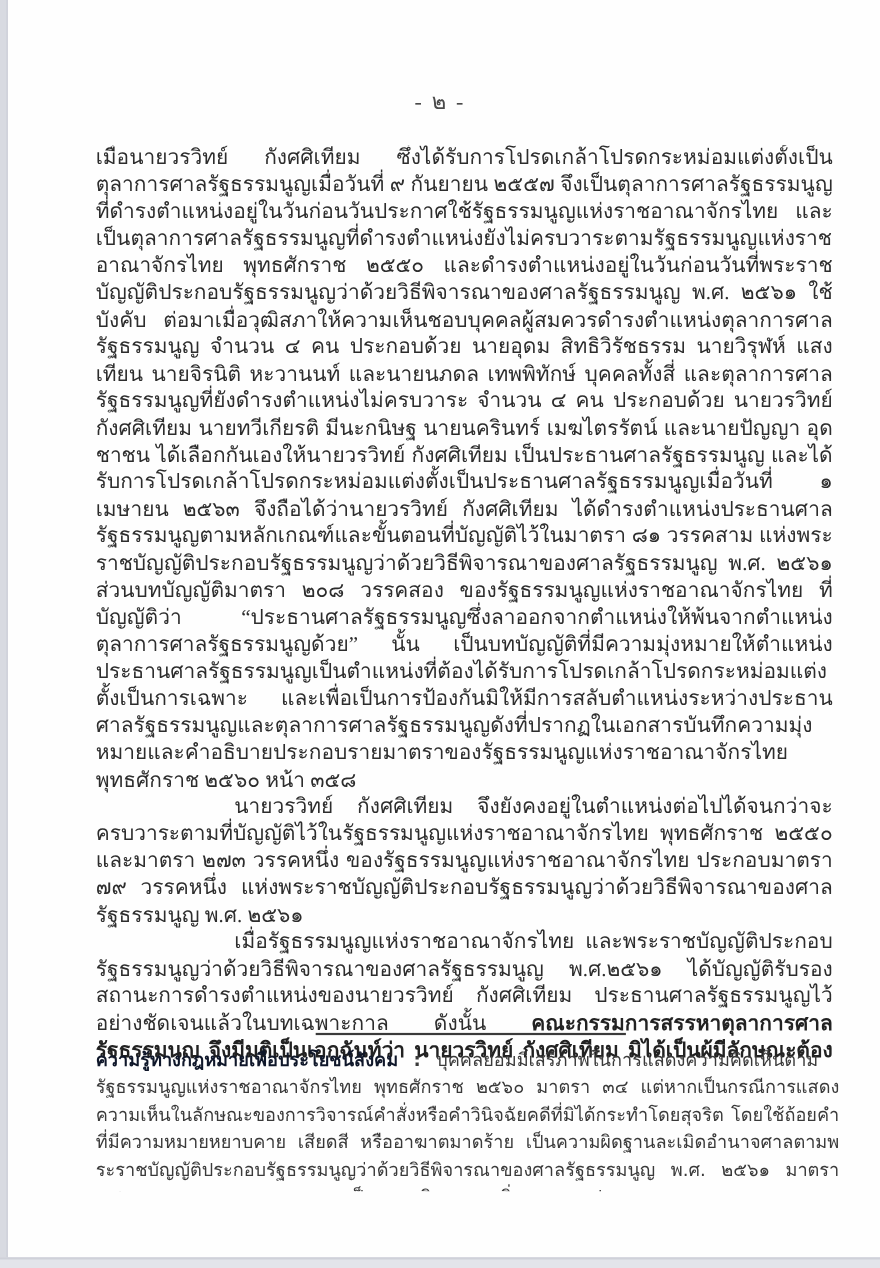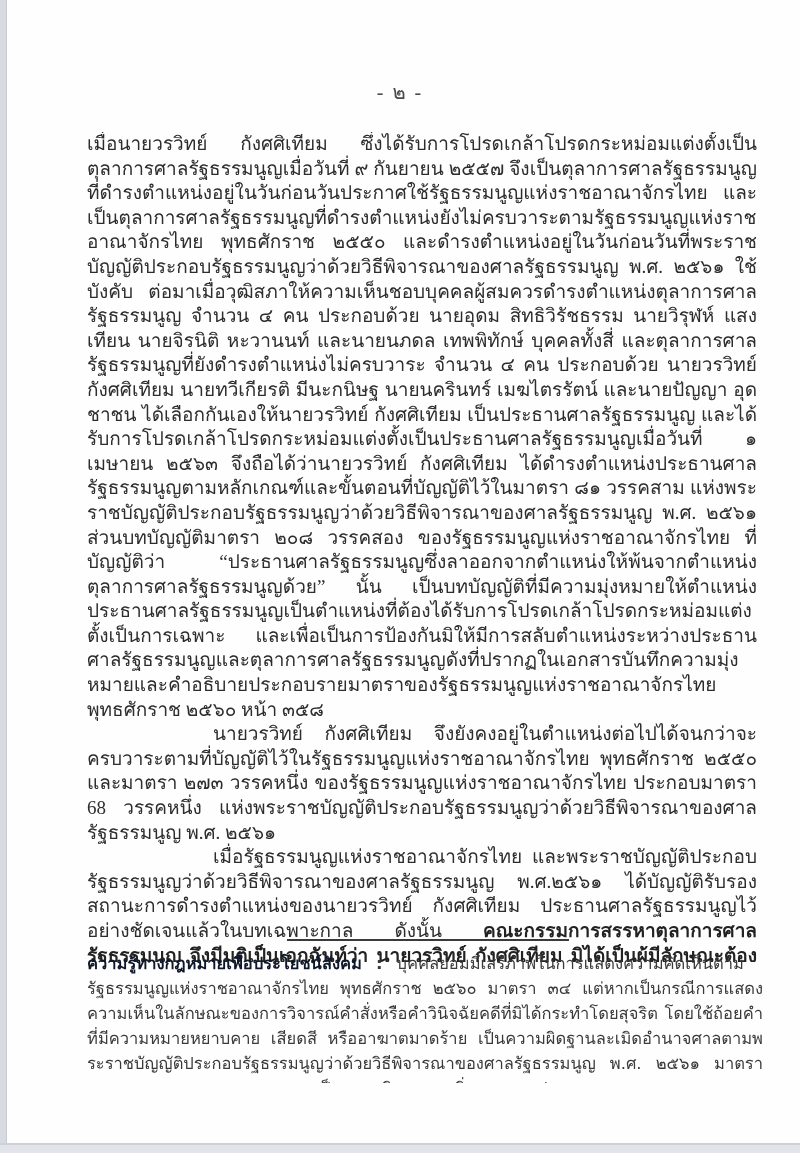--- a/index.html
+++ b/index.html
@@ -59,21 +59,21 @@
 <body>
 
 <div class="page">
   <div class="edge-left"></div>
   <div class="edge-bottom"></div>
 
   <div class="page-number">- ๒ -</div>
 
   <div class="doc-body">
       <p class="para"><span>เมื่อนายวรวิทย์ กังศศิเทียม ซึ่งได้รับการโปรดเกล้าโปรดกระหม่อมแต่งตั้งเป็นตุลาการศาลรัฐธรรมนูญเมื่อวันที่ ๙ กันยายน ๒๕๕๗ จึงเป็นตุลาการศาลรัฐธรรมนูญที่ดำรงตำแหน่งอยู่ในวันก่อนวันประกาศใช้รัฐธรรมนูญแห่งราชอาณาจักรไทย และเป็นตุลาการศาลรัฐธรรมนูญที่ดำรงตำแหน่งยังไม่ครบวาระตามรัฐธรรมนูญแห่งราชอาณาจักรไทย พุทธศักราช ๒๕๕๐ และดำรงตำแหน่งอยู่ในวันก่อนวันที่พระราชบัญญัติประกอบรัฐธรรมนูญว่าด้วยวิธีพิจารณาของศาลรัฐธรรมนูญ พ.ศ. ๒๕๖๑ ใช้บังคับ ต่อมาเมื่อวุฒิสภาให้ความเห็นชอบบุคคลผู้สมควรดำรงตำแหน่งตุลาการศาลรัฐธรรมนูญ จำนวน ๔ คน ประกอบด้วย นายอุดม สิทธิวิรัชธรรม นายวิรุฬห์ แสงเทียน นายจิรนิติ หะวานนท์ และนายนภดล เทพพิทักษ์ บุคคลทั้งสี่ และตุลาการศาลรัฐธรรมนูญที่ยังดำรงตำแหน่งไม่ครบวาระ จำนวน ๔ คน ประกอบด้วย นายวรวิทย์ กังศศิเทียม นายทวีเกียรติ มีนะกนิษฐ นายนครินทร์ เมฆไตรรัตน์ และนายปัญญา อุดชาชน ได้เลือกกันเองให้นายวรวิทย์ กังศศิเทียม เป็นประธานศาลรัฐธรรมนูญ และได้รับการโปรดเกล้าโปรดกระหม่อมแต่งตั้งเป็นประธานศาลรัฐธรรมนูญเมื่อวันที่ ๑ เมษายน ๒๕๖๓ จึงถือได้ว่านายวรวิทย์ กังศศิเทียม ได้ดำรงตำแหน่งประธานศาลรัฐธรรมนูญตามหลักเกณฑ์และขั้นตอนที่บัญญัติไว้ในมาตรา ๘๑ วรรคสาม แห่งพระราชบัญญัติประกอบรัฐธรรมนูญว่าด้วยวิธีพิจารณาของศาลรัฐธรรมนูญ พ.ศ. ๒๕๖๑ ส่วนบทบัญญัติมาตรา ๒๐๘ วรรคสอง ของรัฐธรรมนูญแห่งราชอาณาจักรไทย ที่บัญญัติว่า “ประธานศาลรัฐธรรมนูญซึ่งลาออกจากตำแหน่งให้พ้นจากตำแหน่งตุลาการศาลรัฐธรรมนูญด้วย” นั้น เป็นบทบัญญัติที่มีความมุ่งหมายให้ตำแหน่งประธานศาลรัฐธรรมนูญเป็นตำแหน่งที่ต้องได้รับการโปรดเกล้าโปรดกระหม่อมแต่งตั้งเป็นการเฉพาะ และเพื่อเป็นการป้องกันมิให้มีการสลับตำแหน่งระหว่างประธานศาลรัฐธรรมนูญและตุลาการศาลรัฐธรรมนูญดังที่ปรากฏในเอกสารบันทึกความมุ่งหมายและคำอธิบายประกอบรายมาตราของรัฐธรรมนูญแห่งราชอาณาจักรไทย พุทธศักราช ๒๕๖๐ หน้า ๓๕๘</span></p>
-      <p class="para indent"><span>นายวรวิทย์ กังศศิเทียม จึงยังคงอยู่ในตำแหน่งต่อไปได้จนกว่าจะครบวาระตามที่บัญญัติไว้ในรัฐธรรมนูญแห่งราชอาณาจักรไทย พุทธศักราช ๒๕๕๐ และมาตรา ๒๗๓ วรรคหนึ่ง ของรัฐธรรมนูญแห่งราชอาณาจักรไทย ประกอบมาตรา 68 วรรคหนึ่ง แห่งพระราชบัญญัติประกอบรัฐธรรมนูญว่าด้วยวิธีพิจารณาของศาลรัฐธรรมนูญ พ.ศ. ๒๕๖๑</span></p>
+      <p class="para indent"><span>นายวรวิทย์ กังศศิเทียม จึงยังคงอยู่ในตำแหน่งต่อไปได้จนกว่าจะครบวาระตามที่บัญญัติไว้ในรัฐธรรมนูญแห่งราชอาณาจักรไทย พุทธศักราช ๒๕๕๐ และมาตรา ๒๗๓ วรรคหนึ่ง ของรัฐธรรมนูญแห่งราชอาณาจักรไทย ประกอบมาตรา ๗๙ วรรคหนึ่ง แห่งพระราชบัญญัติประกอบรัฐธรรมนูญว่าด้วยวิธีพิจารณาของศาลรัฐธรรมนูญ พ.ศ. ๒๕๖๑</span></p>
       <p class="para indent"><span>เมื่อรัฐธรรมนูญแห่งราชอาณาจักรไทย และพระราชบัญญัติประกอบรัฐธรรมนูญว่าด้วยวิธีพิจารณาของศาลรัฐธรรมนูญ พ.ศ.๒๕๖๑ ได้บัญญัติรับรองสถานะการดำรงตำแหน่งของนายวรวิทย์ กังศศิเทียม ประธานศาลรัฐธรรมนูญไว้อย่างชัดเจนแล้วในบทเฉพาะกาล ดังนั้น </span><span class="b">คณะกรรมการสรรหาตุลาการศาลรัฐธรรมนูญ จึงมีมติเป็นเอกฉันท์ว่า นายวรวิทย์ กังศศิเทียม มิได้เป็นผู้มีลักษณะต้องห้ามตาม ๒๐๒ (๑) ของรัฐธรรมนูญแห่งราชอาณาจักรไทย อันเป็นเหตุให้ต้องพ้นจากตำแหน่งตามมาตรา ๒๐๘ (๑) ของรัฐธรรมนูญแห่งราชอาณาจักรไทย แต่ประการใด</span></p>
     </div>
 
   <div class="divider"></div>
 
   <div class="footer-note">
     <p><span class="footer-heading">ความรู้ทางกฎหมายเพื่อประโยชน์สังคม</span><span class="footer-colon">:</span><span>บุคคลย่อมมีเสรีภาพในการแสดงความคิดเห็นตามรัฐธรรมนูญแห่งราชอาณาจักรไทย พุทธศักราช ๒๕๖๐ มาตรา ๓๔ แต่หากเป็นกรณีการแสดงความเห็นในลักษณะของการวิจารณ์คำสั่งหรือคำวินิจฉัยคดีที่มิได้กระทำโดยสุจริต โดยใช้ถ้อยคำที่มีความหมายหยาบคาย เสียดสี หรืออาฆาตมาดร้าย เป็นความผิดฐานละเมิดอำนาจศาลตามพระราชบัญญัติประกอบรัฐธรรมนูญว่าด้วยวิธีพิจารณาของศาลรัฐธรรมนูญ พ.ศ. ๒๕๖๑ มาตรา ๓๘ และมาตรา ๓๙ และอาจเป็นความผิดฐานดูหมิ่นศาลตามประมวลกฎหมายอาญา มาตรา ๑๙๘</span></p>
   </div>
 </div>
 

